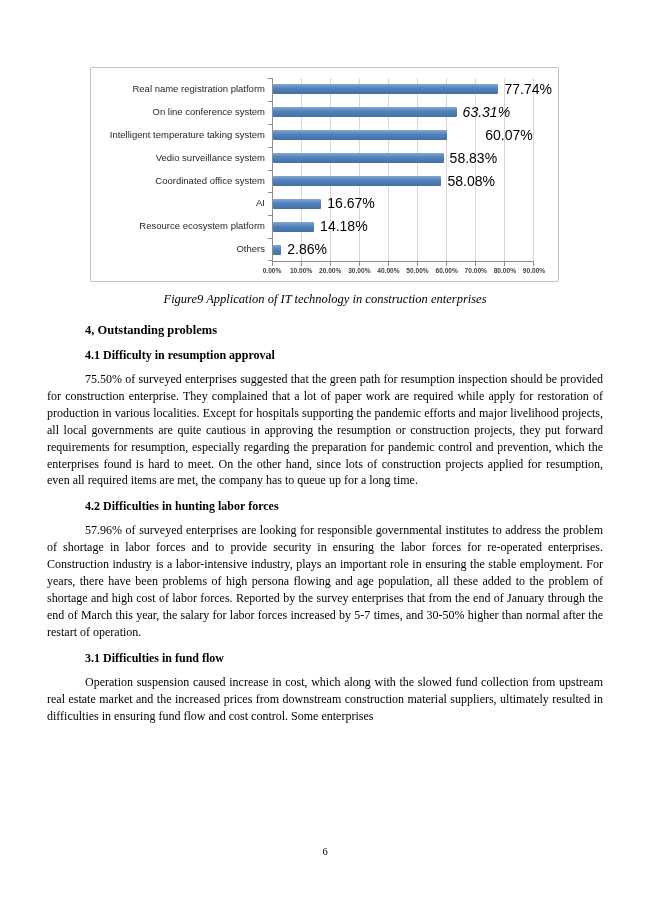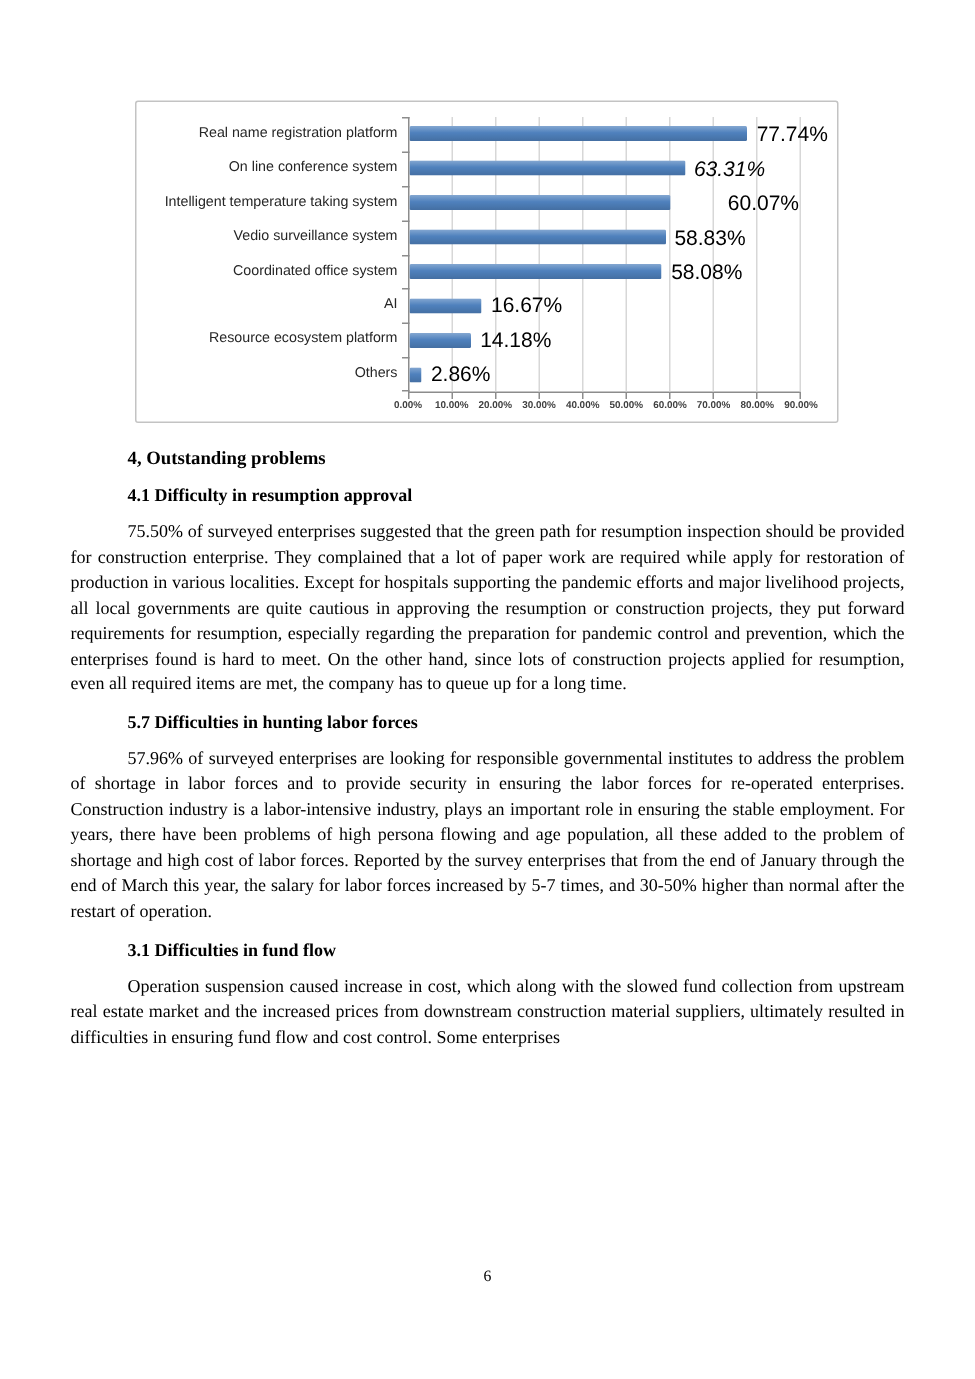--- a/index.html
+++ b/index.html
@@ -147,27 +147,28 @@
         <div class="x-label" style="left: 33.3333%;">30.00%</div>
         <div class="x-label" style="left: 44.4444%;">40.00%</div>
         <div class="x-label" style="left: 55.5556%;">50.00%</div>
         <div class="x-label" style="left: 66.6667%;">60.00%</div>
         <div class="x-label" style="left: 77.7778%;">70.00%</div>
         <div class="x-label" style="left: 88.8889%;">80.00%</div>
         <div class="x-label" style="left: 100%;">90.00%</div>
       </div>
   </div>
 
+  <p class="caption">Figure9 Application of IT technology in construction enterprises</p>
 
   <h2 class="h-main">4, Outstanding problems</h2>
 
 
   <h3 class="h-sub">4.1 Difficulty in resumption approval</h3>
   <p class="body-p">75.50% of surveyed enterprises suggested that the green path for resumption inspection should be provided for construction enterprise. They complained that a lot of paper work are required while apply for restoration of production in various localities. Except for hospitals supporting the pandemic efforts and major livelihood projects, all local governments are quite cautious in approving the resumption or construction projects, they put forward requirements for resumption, especially regarding the preparation for pandemic control and prevention, which the enterprises found is hard to meet. On the other hand, since lots of construction projects applied for resumption, even all required items are met, the company has to queue up for a long time.</p>
 
-  <h3 class="h-sub">5.7 Difficulties in hunting labor forces</h3>
+  <h3 class="h-sub">4.2 Difficulties in hunting labor forces</h3>
   <p class="body-p">57.96% of surveyed enterprises are looking for responsible governmental institutes to address the problem of shortage in labor forces and to provide security in ensuring the labor forces for re-operated enterprises. Construction industry is a labor-intensive industry, plays an important role in ensuring the stable employment. For years, there have been problems of high persona flowing and age population, all these added to the problem of shortage and high cost of labor forces. Reported by the survey enterprises that from the end of January through the end of March this year, the salary for labor forces increased by 5-7 times, and 30-50% higher than normal after the restart of operation.</p>
 
   <h3 class="h-sub">3.1 Difficulties in fund flow</h3>
   <p class="body-p">Operation suspension caused increase in cost, which along with the slowed fund collection from upstream real estate market and the increased prices from downstream construction material suppliers, ultimately resulted in difficulties in ensuring fund flow and cost control. Some enterprises</p>
 
   <div class="pageno">6</div>
 </div>
 
 </body></html>

